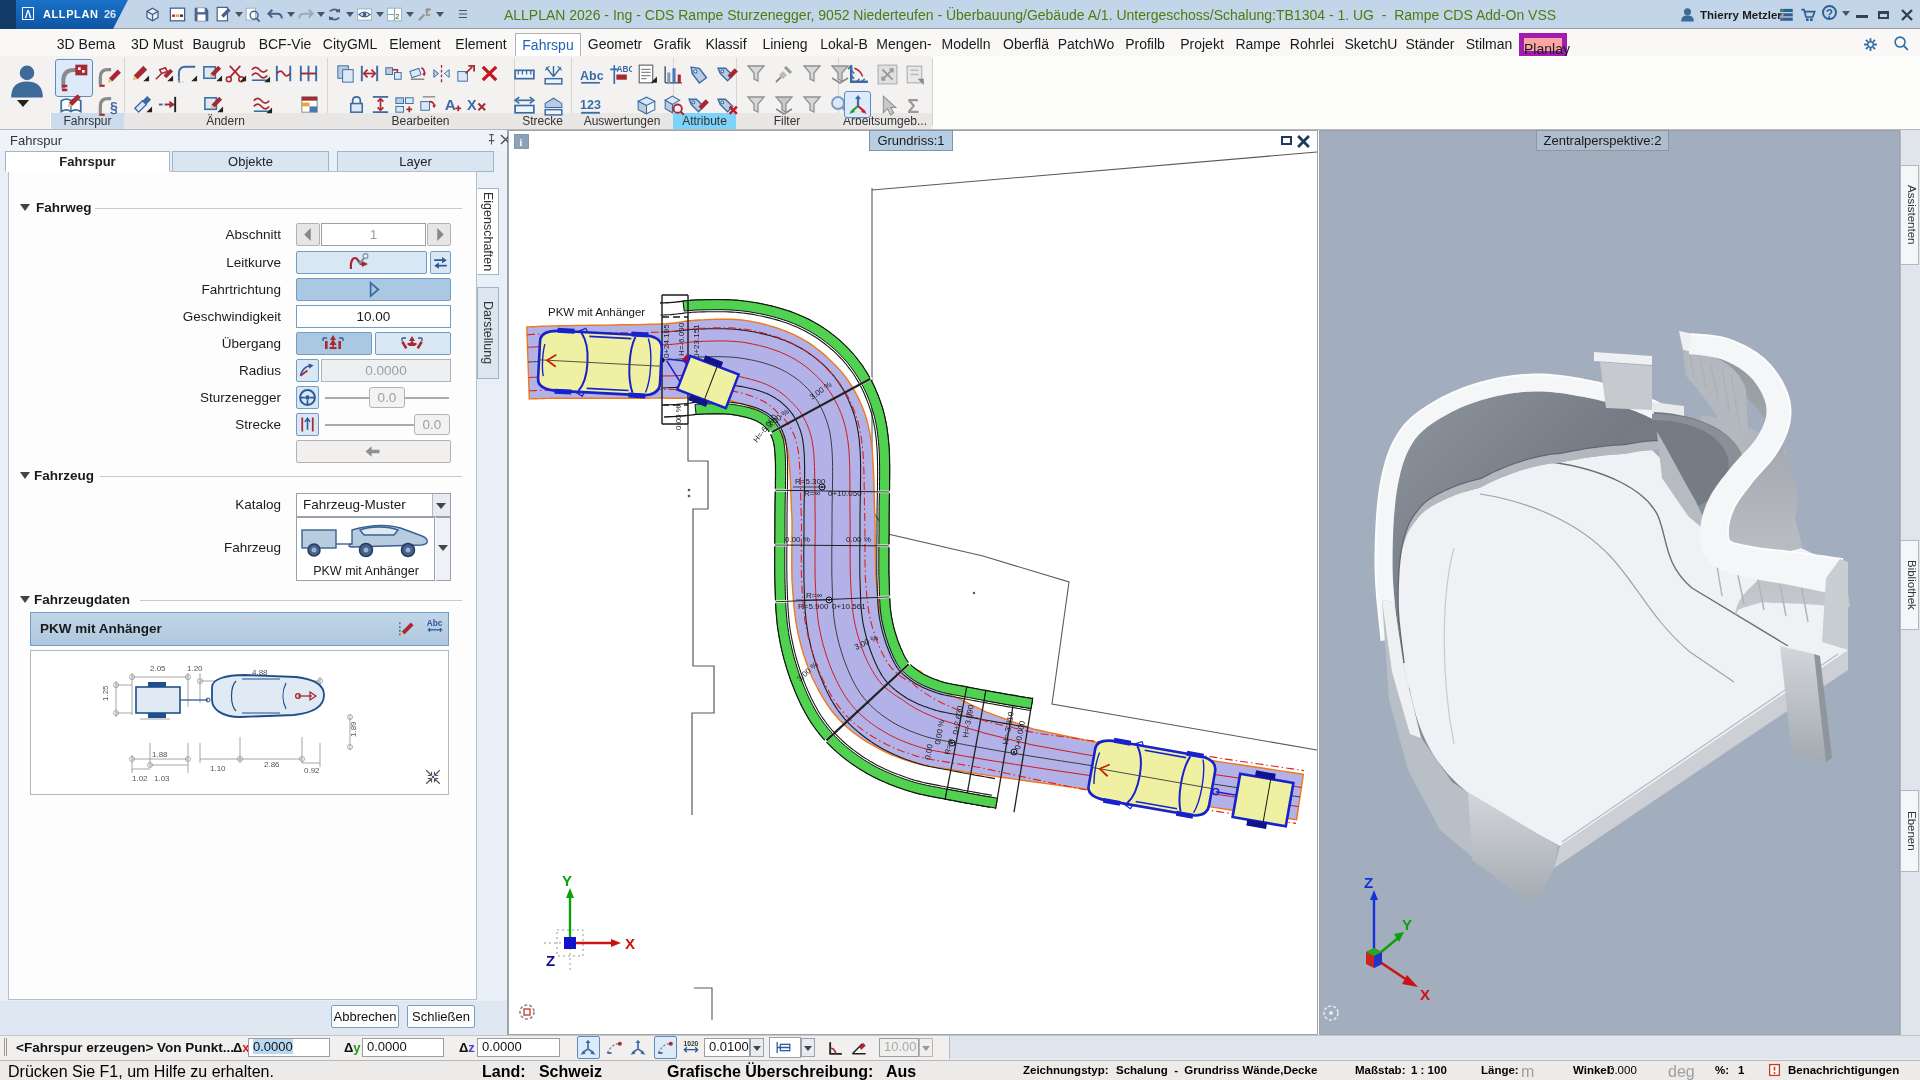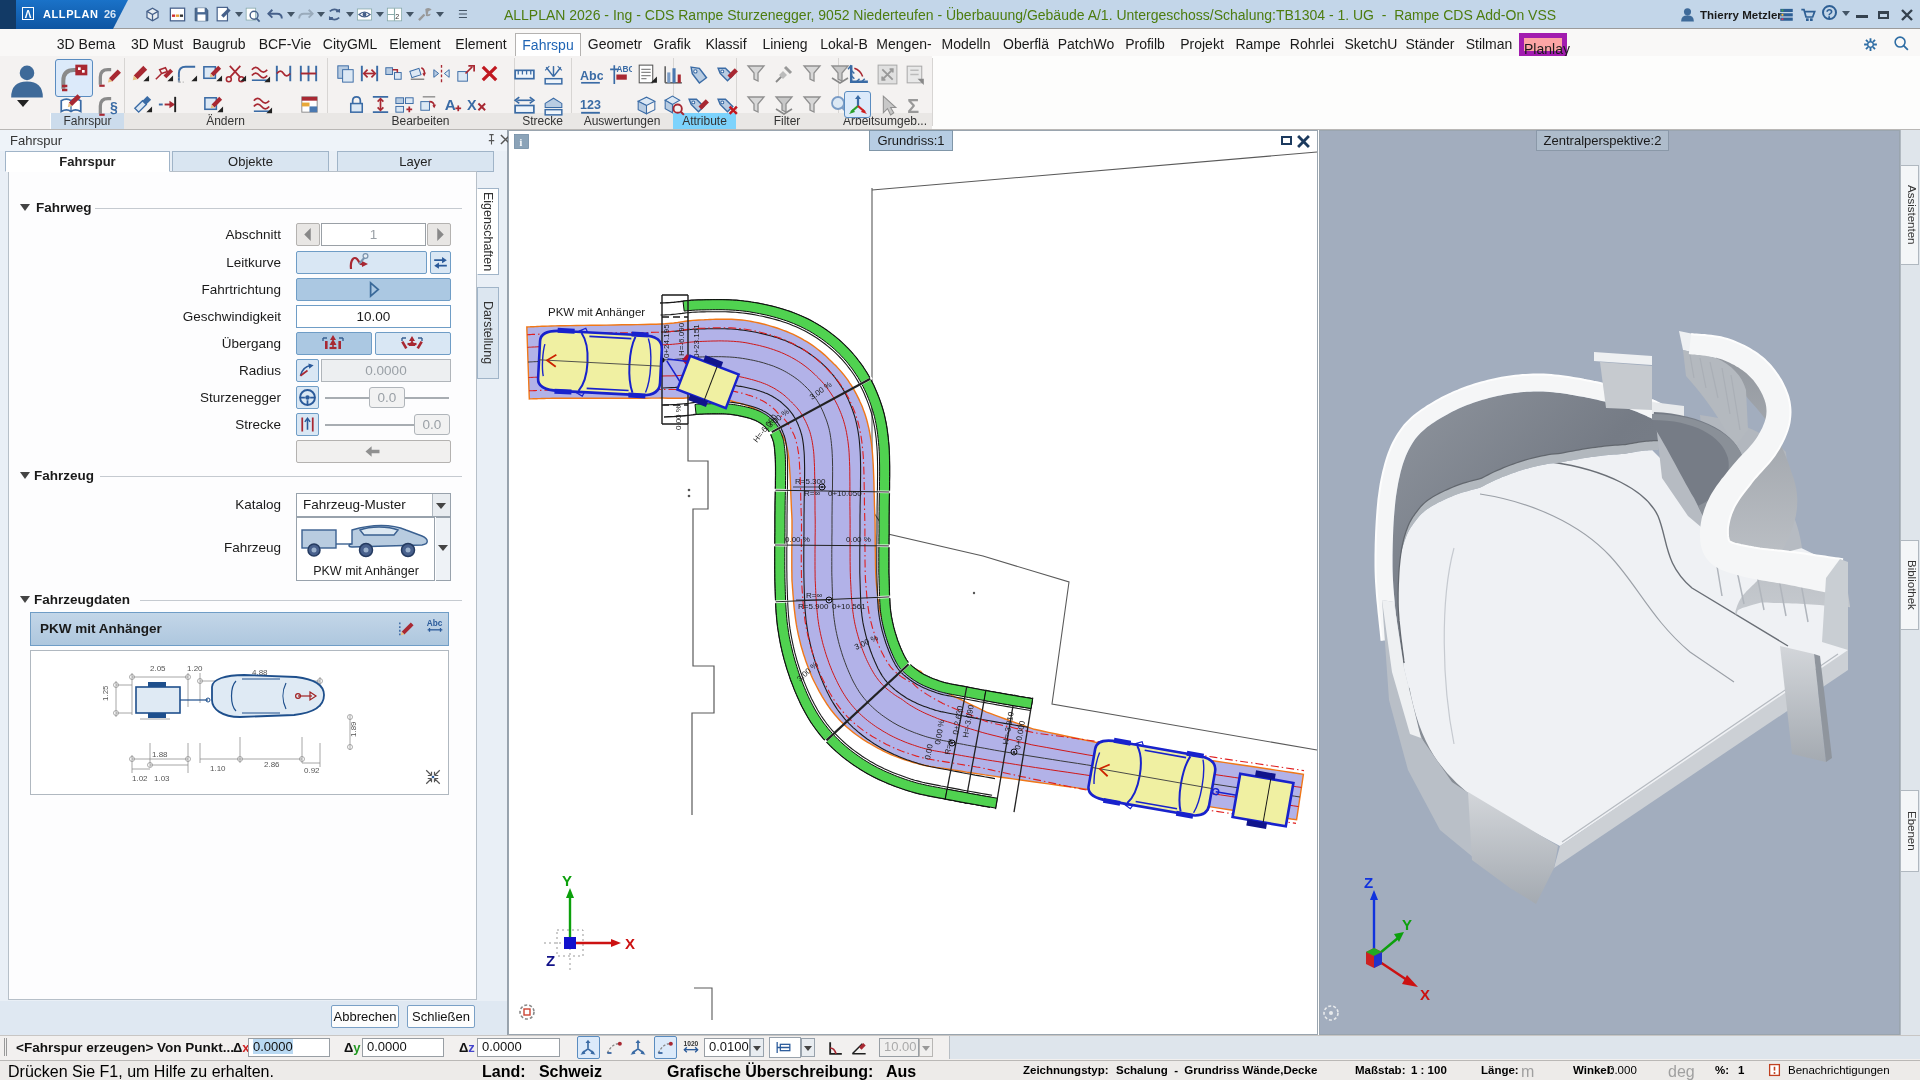--- a/index.html
+++ b/index.html
@@ -959,13 +959,13 @@
 <div class="st" style="left:1573px;font-weight:bold;font-size:11.5px;top:1064px">Winkel:</div>
 <div class="st" style="left:1608px;font-weight:normal;font-size:11.5px;top:1064px">0.000</div>
 <div class="st" style="left:1668px;color:#a0a0a0">deg</div>
 <div class="st" style="left:1715px;font-weight:bold;font-size:11.5px;top:1064px">%:</div>
 <div class="st" style="left:1738px;font-weight:bold;font-size:11.5px;top:1064px">1</div>
 <svg class="abs" style="left:1768px;top:1063px" width="13" height="14" viewBox="0 0 24 24">
       <rect x="3" y="2" width="18" height="20" fill="#fff" stroke="#c04020" stroke-width="2.4"></rect>
       <path d="M12,6 L12,13" stroke="#c04020" stroke-width="3"></path>
       <circle cx="12" cy="17.5" r="1.8" fill="#c04020"></circle>
     </svg>
-<div class="st" style="left:1788px;font-weight:normal;font-size:11.5px;top:1064px">Benachrichtigungen</div>
+<div class="st" style="left:1788px;font-weight:bold;font-size:11.5px;top:1064px">Benachrichtigungen</div>
 </div>
 </body></html>

